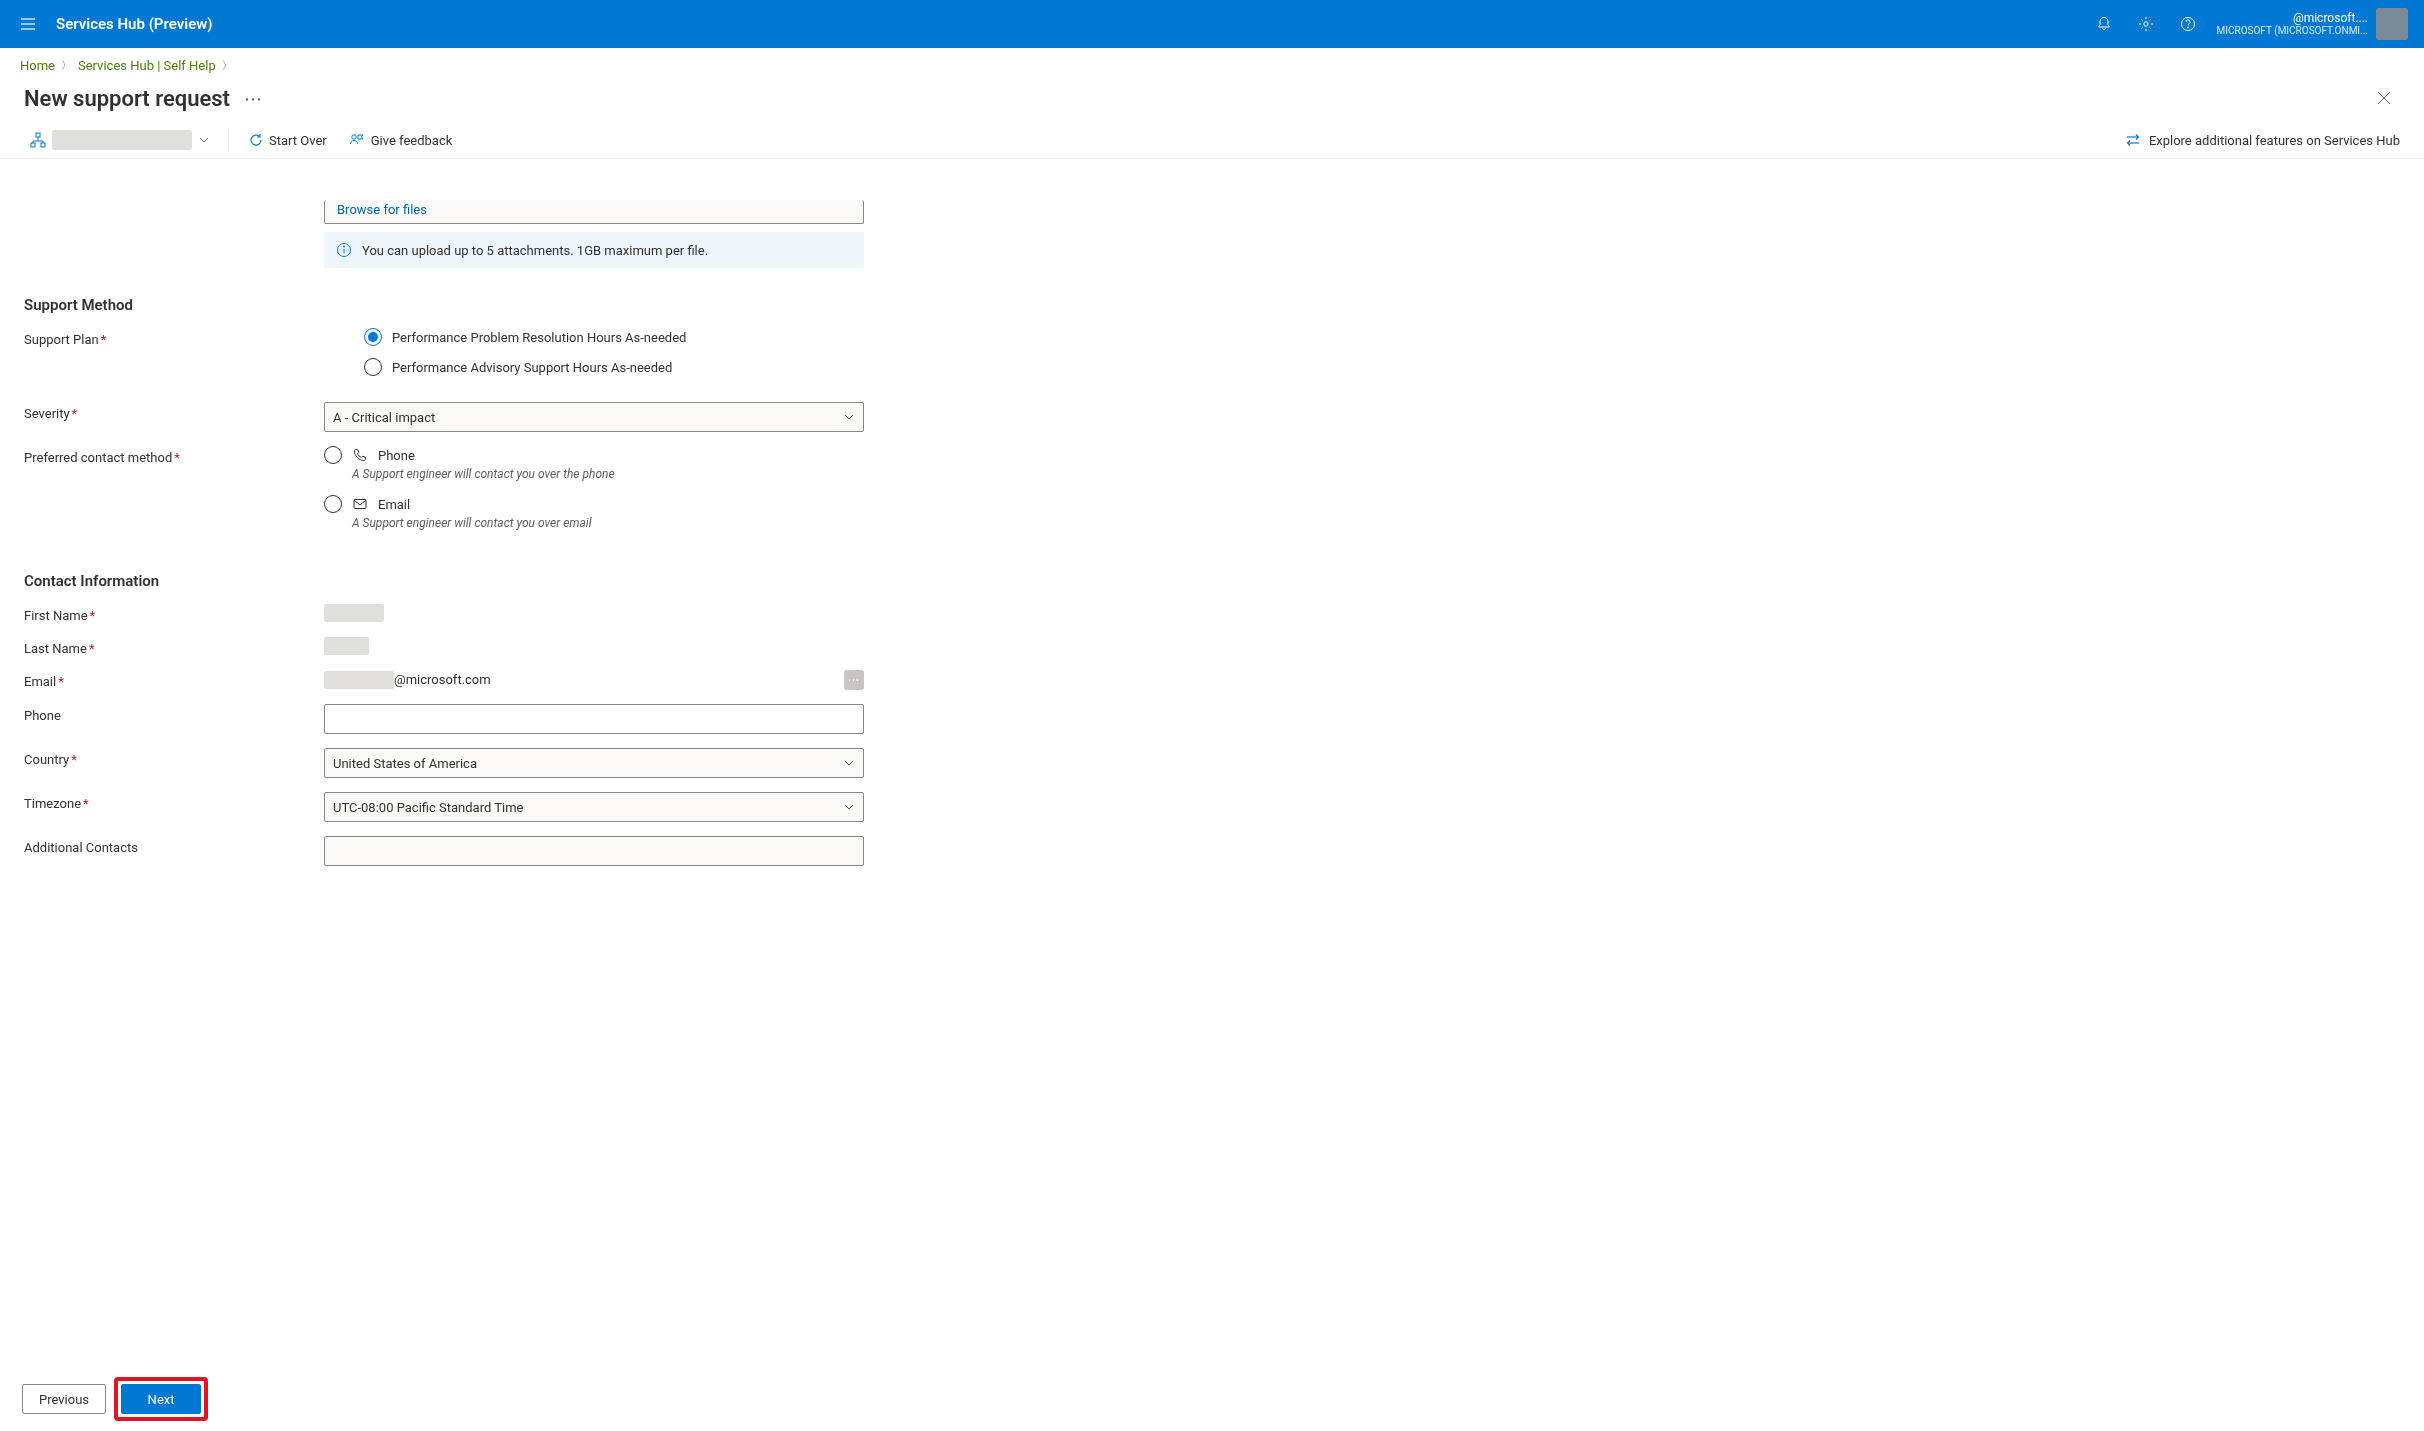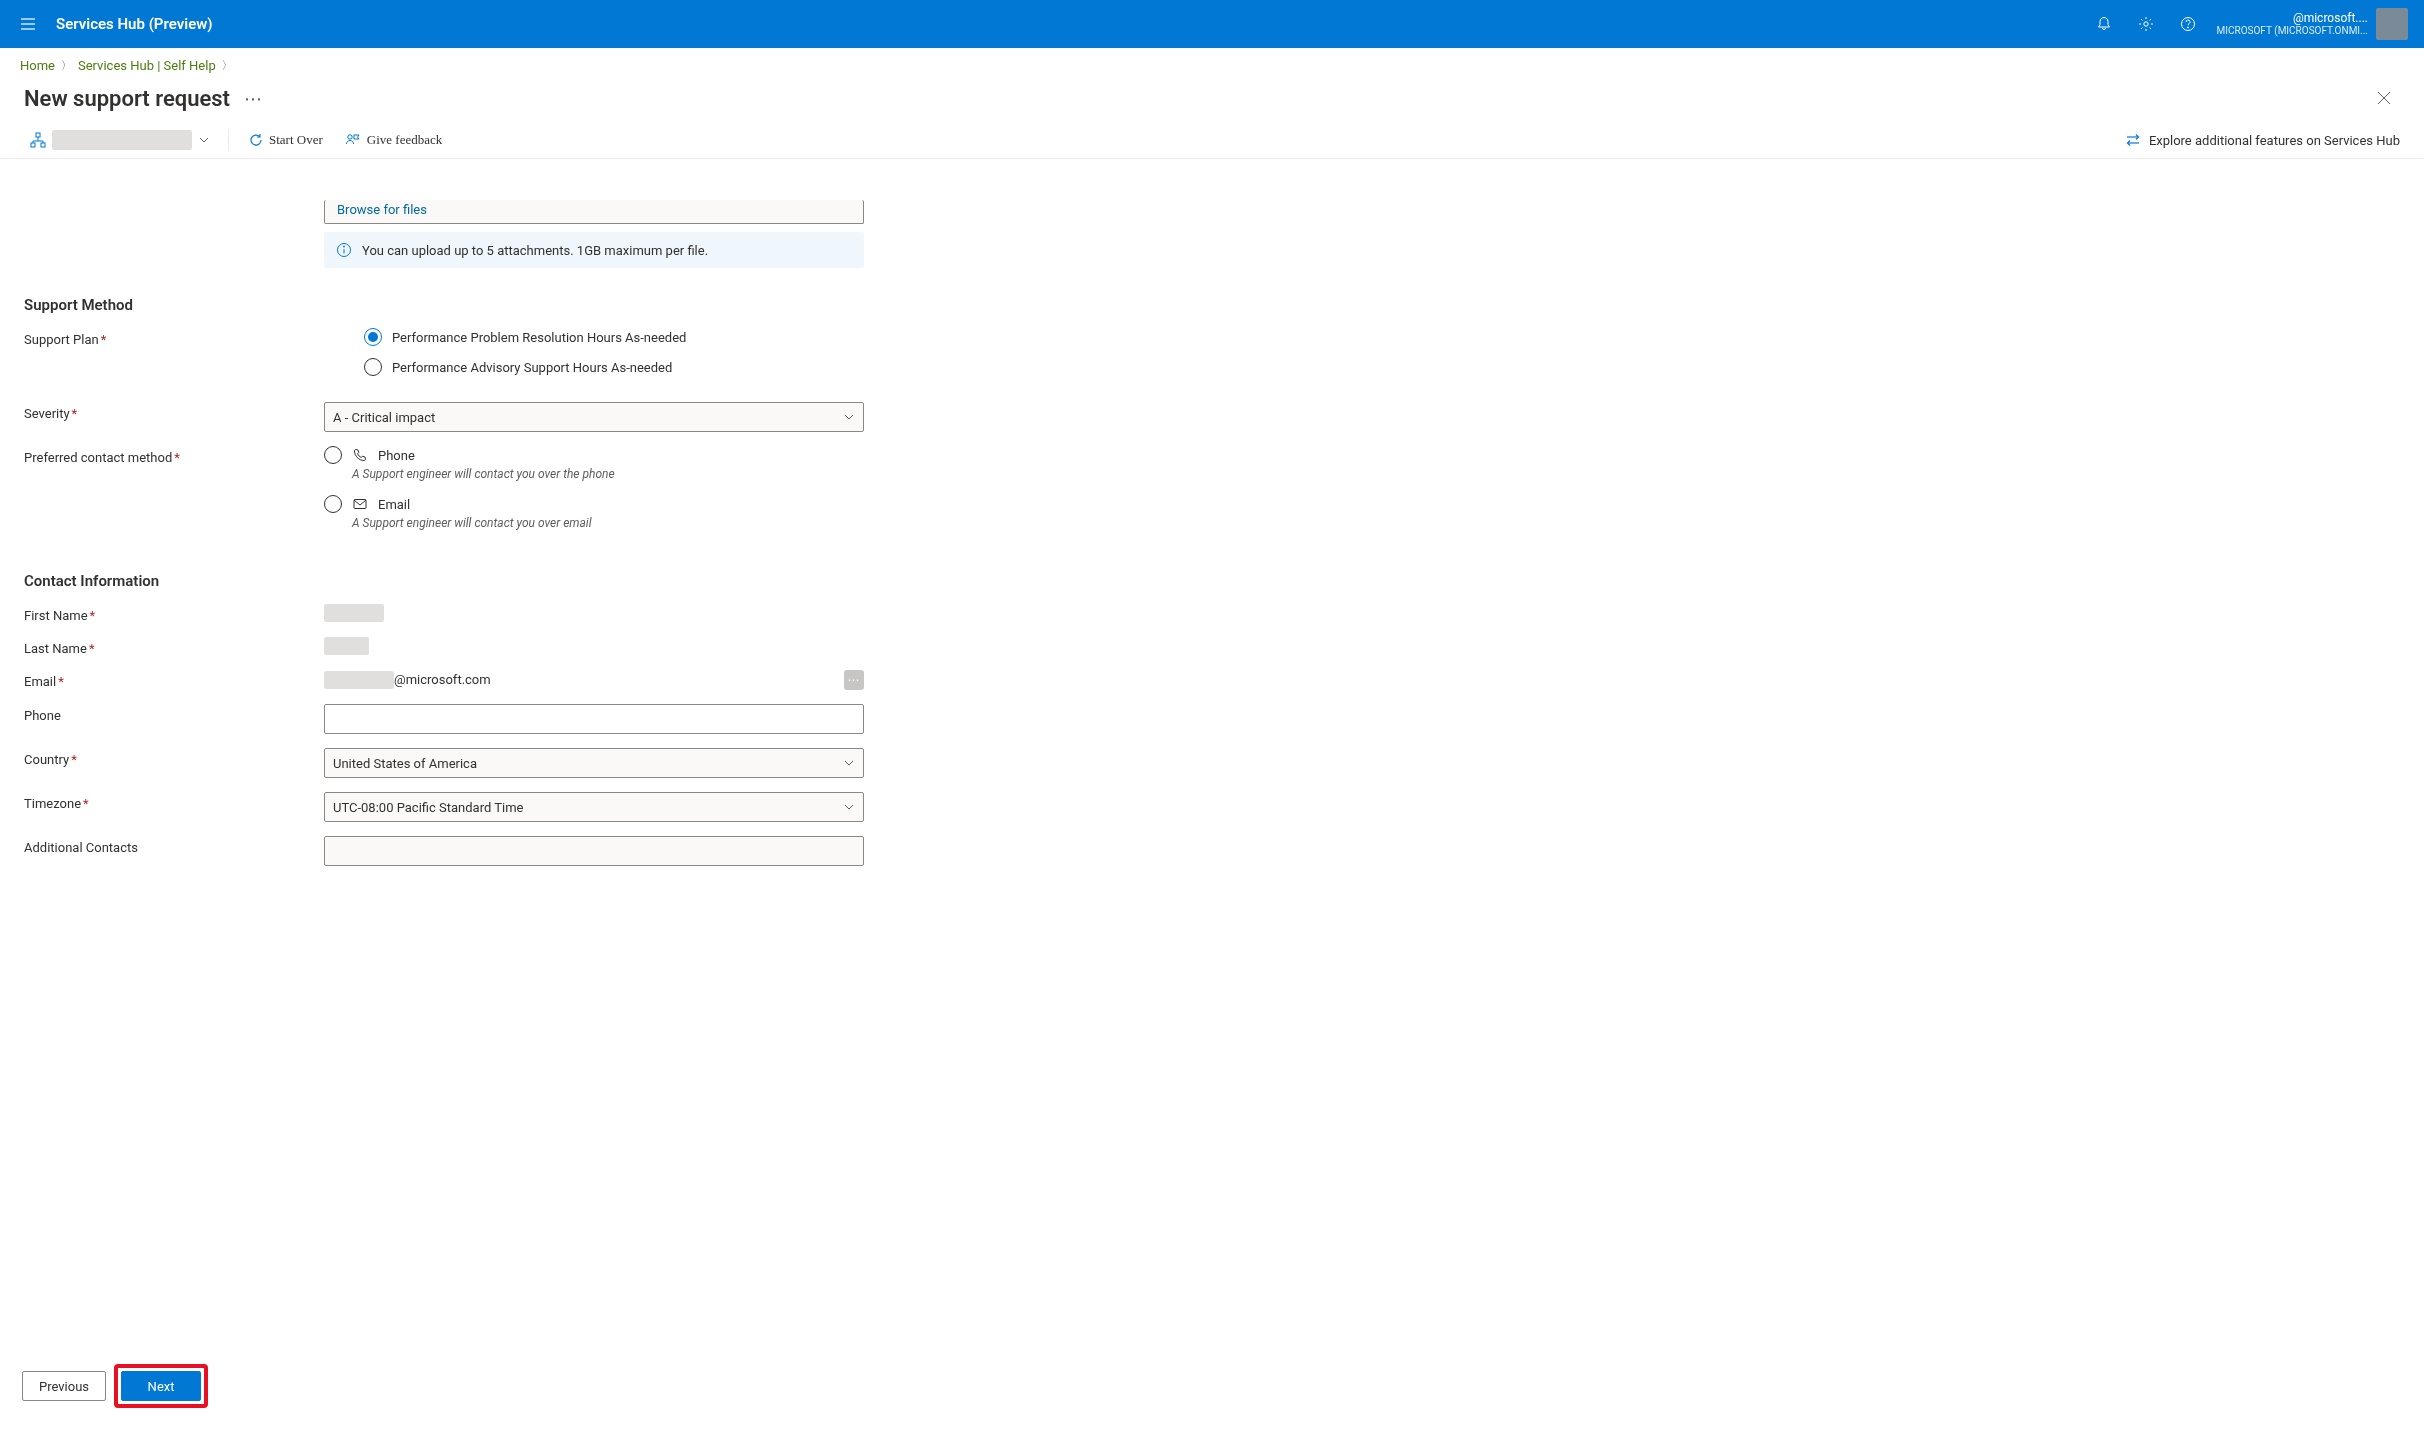--- a/index.html
+++ b/index.html
@@ -71,21 +71,20 @@
     display:flex; align-items:center; justify-content:space-between;
     padding: 6px 24px;
     border-bottom: 1px solid #edebe9;
     font-size: 13px;
   }
   .command-left { display:flex; align-items:center; gap:6px; }
   .cmd-item {
     display:flex; align-items:center; gap:6px;
     padding: 4px 8px; cursor:pointer; border-radius:2px;
     color:#323130;
-    font-family:Liberation Serif, serif;
   }
   .cmd-sep { width:1px; height:22px; background:#edebe9; margin: 0 6px; }
   .scope-selector {
     display:flex; align-items:center; gap:6px;
     padding: 2px 6px; cursor:pointer;
   }
   .scope-box {
     width:140px; height:20px; background:#e1dfdd; border-radius:2px;
   }
   .scope-icon { color:#0078d4; }
@@ -187,21 +186,21 @@
   }
 
   .ellipsis-pill {
     width:20px; height:20px; background:#c8c6c4; border-radius:3px;
     display:inline-flex; align-items:center; justify-content:center;
     color:#fff; font-size:12px; letter-spacing:1px;
   }
 
   
   .footer {
-    position:absolute; left:0; right:0; bottom:16px; height:58px;
+    position:absolute; left:0; right:0; bottom:3px; height:58px;
     background:#fff;
     display:flex; align-items:center; gap:0; padding-left:22px;
   }
   .btn {
     height:30px; min-width:80px; padding:0 16px;
     font-size:13px; border-radius:2px; cursor:pointer;
     border:1px solid #8a8886; background:#fff; color:#323130;
     display:flex; align-items:center; justify-content:center;
   }
   .btn.primary {

